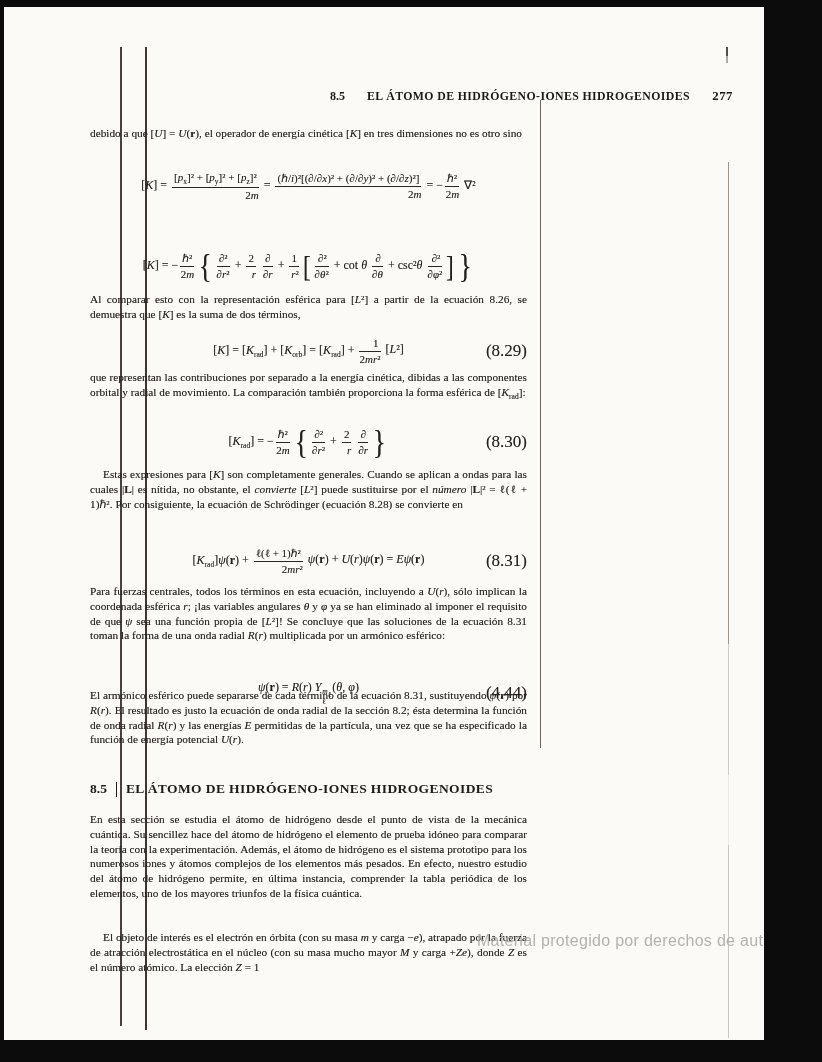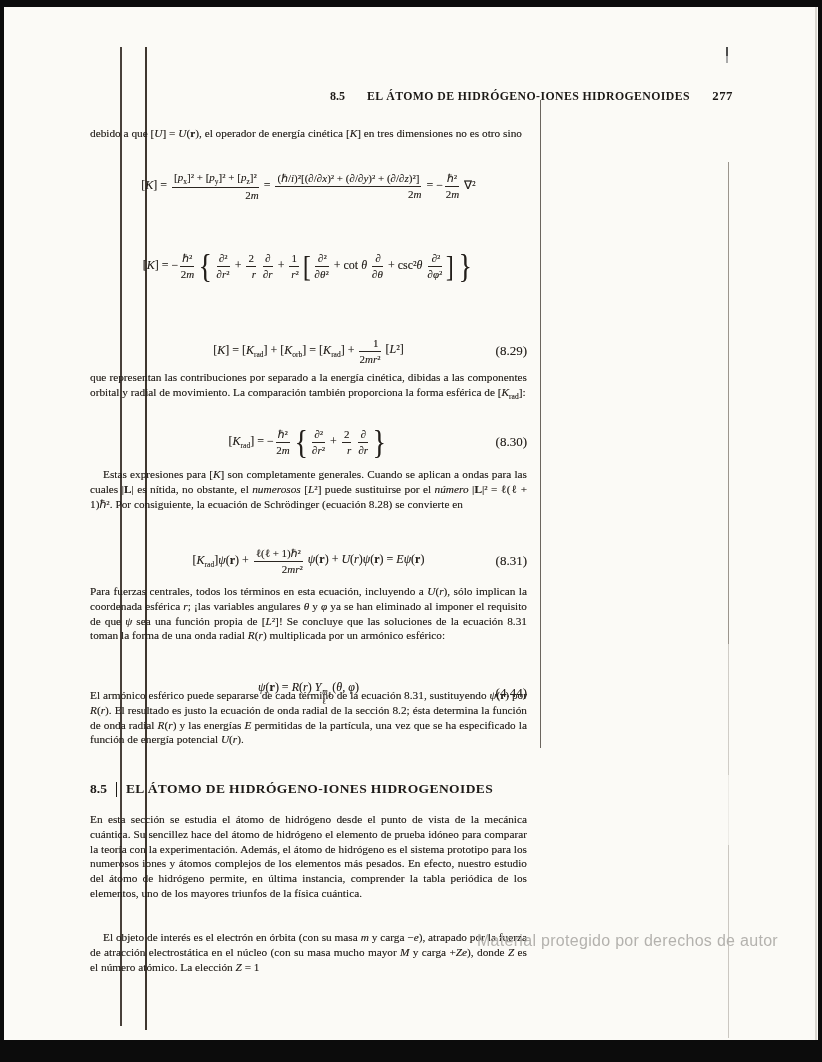--- a/index.html
+++ b/index.html
@@ -1,17 +1,17 @@
 <!DOCTYPE html>
 <html><head>
 <meta charset="utf-8">
 <style>
   html,body{margin:0;padding:0;}
   body{width:822px;height:1062px;background:#0c0c0c;font-family:"Liberation Serif",serif;}
-  .scan{position:relative;width:822px;height:1062px;background:#0c0c0c;overflow:hidden;}
+  .scan{position:relative;width:764px;height:1062px;background:#0c0c0c;overflow:hidden;}
   .page{position:absolute;left:4px;top:7px;width:814px;height:1033px;background:#fbfaf6;}
   
   .vline{position:absolute;}
   .vline-1{left:120px;top:47px;width:2px;height:979px;background:#48403a;}
   .vline-2{left:145px;top:47px;width:2px;height:983px;background:#3f372f;}
   .vline-3{left:540px;top:100px;width:1px;height:648px;background:#6b655e;}
   .vline-4{left:728px;top:162px;width:1px;height:876px;
            background:linear-gradient(#9b958d 0 55%, rgba(155,149,141,.45) 55% 70%, rgba(155,149,141,.15) 70% 78%, rgba(155,149,141,.5) 78% 100%);}
   .edge-right{left:815px;top:7px;width:2px;height:1033px;background:#d9d6d0;}
   .tick{position:absolute;left:726px;top:47px;width:2px;height:16px;background:linear-gradient(#4e4e4e 55%,#a9a9a9 55%);}
@@ -32,21 +32,21 @@
   .e1{top:163px;height:46px;} .e2{top:241px;height:50px;} .e3{top:334px;height:34px;}
   .e4{top:421px;height:42px;} .e5{top:538px;height:46px;} .e6{top:680px;height:26px;}
   .eq .run{white-space:pre;}
   .frac{display:inline-block;text-align:right;vertical-align:middle;margin:0 2px;font-size:11px;line-height:1.1;}
   .frac .num{display:block;border-bottom:1px solid #2a2520;padding:0 2px 1px;}
   .frac .den{display:block;padding-top:1px;}
   .big{display:inline-block;vertical-align:middle;line-height:.9;margin:0 1px;font-weight:400;transform:scaleX(.8);}
   .big-brace{font-size:34px;} .big-brk{font-size:29px;}
   sub{font-size:7.5px;}
   .ss{display:inline-flex;flex-direction:column;align-items:flex-start;vertical-align:-3px;line-height:1;font-size:7.5px;margin:0 1px;}
-  .eq-no{position:absolute;right:0;top:50%;transform:translateY(-50%);font-size:13px;color:#26221e;}
+  .eq-no{position:absolute;right:0;top:50%;transform:translateY(-50%);font-size:17px;color:#26221e;}
   
   .sec-heading{position:absolute;left:90px;top:781px;display:flex;align-items:center;color:#1d1a17;font-weight:bold;}
   .sh-num{font-size:13.5px;}
   .sh-bar{width:1px;height:15px;background:#1d1a17;margin:0 9px;}
   .sh-title{font-size:13.5px;letter-spacing:.4px;}
   
   .watermark{position:absolute;top:932px;left:400px;width:378px;text-align:right;
              font-family:"Liberation Sans",sans-serif;font-size:16px;color:#b4b2ae;letter-spacing:.3px;}
 </style>
 </head>
@@ -72,34 +72,35 @@
 
   <div class="eq e1">
     <span class="eq-body"><span class="run">[<i>K</i>] = </span><span class="frac"><span class="num">[<i>p</i><sub>x</sub>]² + [<i>p</i><sub>y</sub>]² + [<i>p</i><sub>z</sub>]²</span><span class="den">2<i>m</i></span></span><span class="run"> = </span><span class="frac"><span class="num">(ℏ/<i>i</i>)²[(∂/∂<i>x</i>)² + (∂/∂<i>y</i>)² + (∂/∂<i>z</i>)²]</span><span class="den">2<i>m</i></span></span><span class="run"> = −</span><span class="frac"><span class="num">ℏ²</span><span class="den">2<i>m</i></span></span><span class="run"> ∇²</span></span>
   </div>
 
 
   <div class="eq e2">
     <span class="eq-body"><span class="run">[<i>K</i>] = −</span><span class="frac"><span class="num">ℏ²</span><span class="den">2<i>m</i></span></span><span class="big big-brace">{</span><span class="frac"><span class="num">∂²</span><span class="den">∂<i>r</i>²</span></span><span class="run"> + </span><span class="frac"><span class="num">2</span><span class="den"><i>r</i></span></span><span class="run"> </span><span class="frac"><span class="num">∂</span><span class="den">∂<i>r</i></span></span><span class="run"> + </span><span class="frac"><span class="num">1</span><span class="den"><i>r</i>²</span></span><span class="big big-brk">[</span><span class="frac"><span class="num">∂²</span><span class="den">∂<i>θ</i>²</span></span><span class="run"> + cot <i>θ</i> </span><span class="frac"><span class="num">∂</span><span class="den">∂<i>θ</i></span></span><span class="run"> + csc²<i>θ</i> </span><span class="frac"><span class="num">∂²</span><span class="den">∂<i>φ</i>²</span></span><span class="big big-brk">]</span><span class="big big-brace">}</span></span>
   </div>
 
+  <p class="body pp3">Al comparar esto con la representación esférica para [<i>L</i>²] a partir de la ecuación 8.26, se demuestra que [<i>K</i>] es la suma de dos términos,</p>
 
   <div class="eq e3">
     <span class="eq-body"><span class="run">[<i>K</i>] = [<i>K</i><sub>rad</sub>] + [<i>K</i><sub>orb</sub>] = [<i>K</i><sub>rad</sub>] + </span><span class="frac"><span class="num">1</span><span class="den">2<i>mr</i>²</span></span><span class="run"> [<i>L</i>²]</span></span>
     <span class="eq-no">(8.29)</span>
   </div>
 
   <p class="body pp4">que representan las contribuciones por separado a la energía cinética, dibidas a las componentes orbital y radial de movimiento. La comparación también proporciona la forma esférica de [<i>K</i><sub>rad</sub>]:</p>
 
   <div class="eq e4">
     <span class="eq-body"><span class="run">[<i>K</i><sub>rad</sub>] = −</span><span class="frac"><span class="num">ℏ²</span><span class="den">2<i>m</i></span></span><span class="big big-brace">{</span><span class="frac"><span class="num">∂²</span><span class="den">∂<i>r</i>²</span></span><span class="run"> + </span><span class="frac"><span class="num">2</span><span class="den"><i>r</i></span></span><span class="run"> </span><span class="frac"><span class="num">∂</span><span class="den">∂<i>r</i></span></span><span class="big big-brace">}</span></span>
     <span class="eq-no">(8.30)</span>
   </div>
 
-  <p class="body pp5 indent">Estas expresiones para [<i>K</i>] son completamente generales. Cuando se aplican a ondas para las cuales |<b>L</b>| es nítida, no obstante, el <i>numerosos</i> [<i>L</i>²] puede sustituirse por el <i>número</i> |<b>L</b>|² = ℓ(ℓ + 1)ℏ². Por consiguiente, la ecuación de Schrödinger (ecuación 8.28) se convierte en</p>
+  <p class="body pp5 indent">Estas expresiones para [<i>K</i>] son completamente generales. Cuando se aplican a ondas para las cuales |<b>L</b>| es nítida, no obstante, el <i>convierte</i> [<i>L</i>²] puede sustituirse por el <i>número</i> |<b>L</b>|² = ℓ(ℓ + 1)ℏ². Por consiguiente, la ecuación de Schrödinger (ecuación 8.28) se convierte en</p>
 
   <div class="eq e5">
     <span class="eq-body"><span class="run">[<i>K</i><sub>rad</sub>]<i>ψ</i>(<b>r</b>) + </span><span class="frac"><span class="num">ℓ(ℓ + 1)ℏ²</span><span class="den">2<i>mr</i>²</span></span><span class="run"> <i>ψ</i>(<b>r</b>) + <i>U</i>(<i>r</i>)<i>ψ</i>(<b>r</b>) = <i>Eψ</i>(<b>r</b>)</span></span>
     <span class="eq-no">(8.31)</span>
   </div>
 
   <p class="body pp6">Para fuerzas centrales, todos los términos en esta ecuación, incluyendo a <i>U</i>(<i>r</i>), sólo implican la coordenada esférica <i>r</i>; ¡las variables angulares <i>θ</i> y <i>φ</i> ya se han eliminado al imponer el requisito de que <i>ψ</i> sea una función propia de [<i>L</i>²]! Se concluye que las soluciones de la ecuación 8.31 toman la forma de una onda radial <i>R</i>(<i>r</i>) multiplicada por un armónico esférico:</p>
 
   <div class="eq e6">
     <span class="eq-body"><span class="run"><i>ψ</i>(<b>r</b>) = <i>R</i>(<i>r</i>) <i>Y</i></span><span class="ss">

